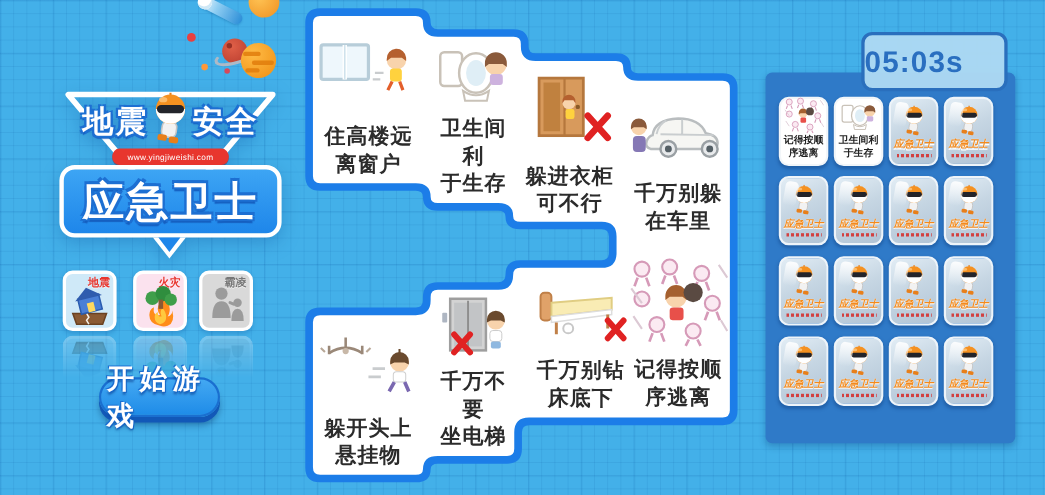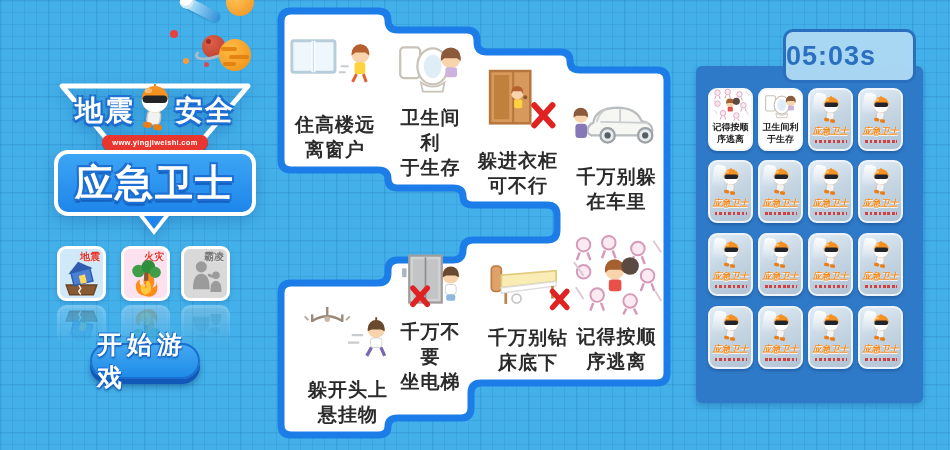--- a/index.html
+++ b/index.html
@@ -41,21 +41,21 @@
   
   .logo{left:52px;top:78px;width:206px;height:160px;filter:drop-shadow(0 5px 8px rgba(15,85,160,.35));}
   .logo-tri{position:absolute;left:0;top:0;}
   .logo-row{position:absolute;left:0;top:12px;width:206px;display:flex;align-items:center;justify-content:center;gap:1px;}
   .logo-word{font-size:28px;font-weight:900;color:#fff;letter-spacing:2px;
     text-shadow:-2px -2px 0 #1d6fd2,2px -2px 0 #1d6fd2,-2px 2px 0 #1d6fd2,2px 2px 0 #1d6fd2,0 3px 1px #155fc0;}
   .logo-mascot{width:38px;height:48px;margin-top:-6px;}
   .ribbon{position:absolute;left:50px;top:57px;width:106px;height:15px;background:#e8362e;
     border-radius:8px/9px;display:flex;align-items:center;justify-content:center;
     box-shadow:0 1px 0 rgba(120,10,10,.4);}
-  .ribbon span{font-size:7.5px;font-weight:700;color:#fff;letter-spacing:.3px;}
+  .ribbon span{font-size:7.5px;font-weight:400;color:#fff;letter-spacing:.3px;}
   .bubble{position:absolute;left:2px;top:72px;width:194px;height:58px;
     background:linear-gradient(#3da5f4,#1e86ea);border:4px solid #fff;border-radius:14px;
     display:flex;align-items:center;justify-content:center;}
   .bubble span{font-size:38px;font-weight:900;color:#fff;letter-spacing:2px;
     text-shadow:-2px -2px 0 #1d6fd2,2px -2px 0 #1d6fd2,-2px 2px 0 #1d6fd2,2px 2px 0 #1d6fd2,0 4px 1px #155fc0;}
   .bub-point{position:absolute;left:87px;top:138px;width:0;height:0;
     border-left:15px solid transparent;border-right:15px solid transparent;border-top:19px solid #fff;}
   .bub-point::after{content:'';position:absolute;left:-10px;top:-19px;width:0;height:0;
     border-left:10px solid transparent;border-right:10px solid transparent;border-top:13px solid #1e86ea;}
 
@@ -304,21 +304,21 @@
             <circle cx="12" cy="22" r="8" fill="#f8d3ac"></circle>
             <path d="M4,21 a8,8 0 0 1 16,0 l0,3 -3,-2 -10,0 -3,2 z" fill="#8a5a3b"></path>
             <rect x="6" y="31" width="13" height="16" rx="4" fill="#8578b5"></rect>
           </svg>
         </div>
   <div class="tip-text">
    <div>千万别躲</div>
           <div>在车里</div>
         </div>
       </div>
-      <div class="abs tip" style="left: 297px; top: 288px; width: 102px; height: 143px;">
+      <div class="abs tip" style="left: 284px; top: 288px; width: 102px; height: 143px;">
         <div class="tip-icon">
           <svg viewBox="0 0 104 58">
             <g stroke="#9a8878" stroke-width="2.5" fill="none">
               <line x1="30" y1="2" x2="30" y2="12"></line>
               <path d="M14,17 q16,-10 32,0"></path>
               <line x1="14" y1="10" x2="14" y2="18"></line>
               <line x1="46" y1="10" x2="46" y2="18"></line>
             </g>
             <circle cx="30" cy="15" r="3" fill="#c8b8a8"></circle>
             <path d="M6,12 l4,4 M54,12 l-4,4" stroke="#b8a898" stroke-width="2"></path>
@@ -328,21 +328,21 @@
             <rect x="76" y="35" width="12" height="10" rx="3" fill="#fff" stroke="#d0d0d0"></rect>
             <path d="M77,45 l-5,9 M87,45 l4,9" stroke="#7a68b0" stroke-width="3.5" fill="none"></path>
             <path d="M56,32 h12 M52,40 h12" stroke="#c9ccce" stroke-width="2.5"></path>
           </svg>
         </div>
   <div class="tip-text">
    <div>躲开头上</div>
           <div>悬挂物</div>
         </div>
       </div>
-      <div class="abs tip" style="left: 391px; top: 250px; width: 79px; height: 148px;">
+      <div class="abs tip" style="left: 391px; top: 266px; width: 79px; height: 148px;">
         <div class="tip-icon">
           <svg viewBox="0 0 84 72">
             <rect x="18" y="4" width="36" height="52" fill="#d3d3d3" stroke="#9e9e9e" stroke-width="2.5"></rect>
             <rect x="22" y="8" width="13" height="44" fill="#c2c4c6"></rect>
             <rect x="37" y="8" width="13" height="44" fill="#c2c4c6"></rect>
             <line x1="36" y1="6" x2="36" y2="54" stroke="#8e8e8e" stroke-width="2"></line>
             <rect x="10" y="18" width="5" height="10" rx="1" fill="#aeb6c2"></rect>
             <g stroke="#e02222" stroke-width="6" stroke-linecap="round">
               <line x1="22" y1="40" x2="38" y2="58"></line>
               <line x1="38" y1="40" x2="22" y2="58"></line>

